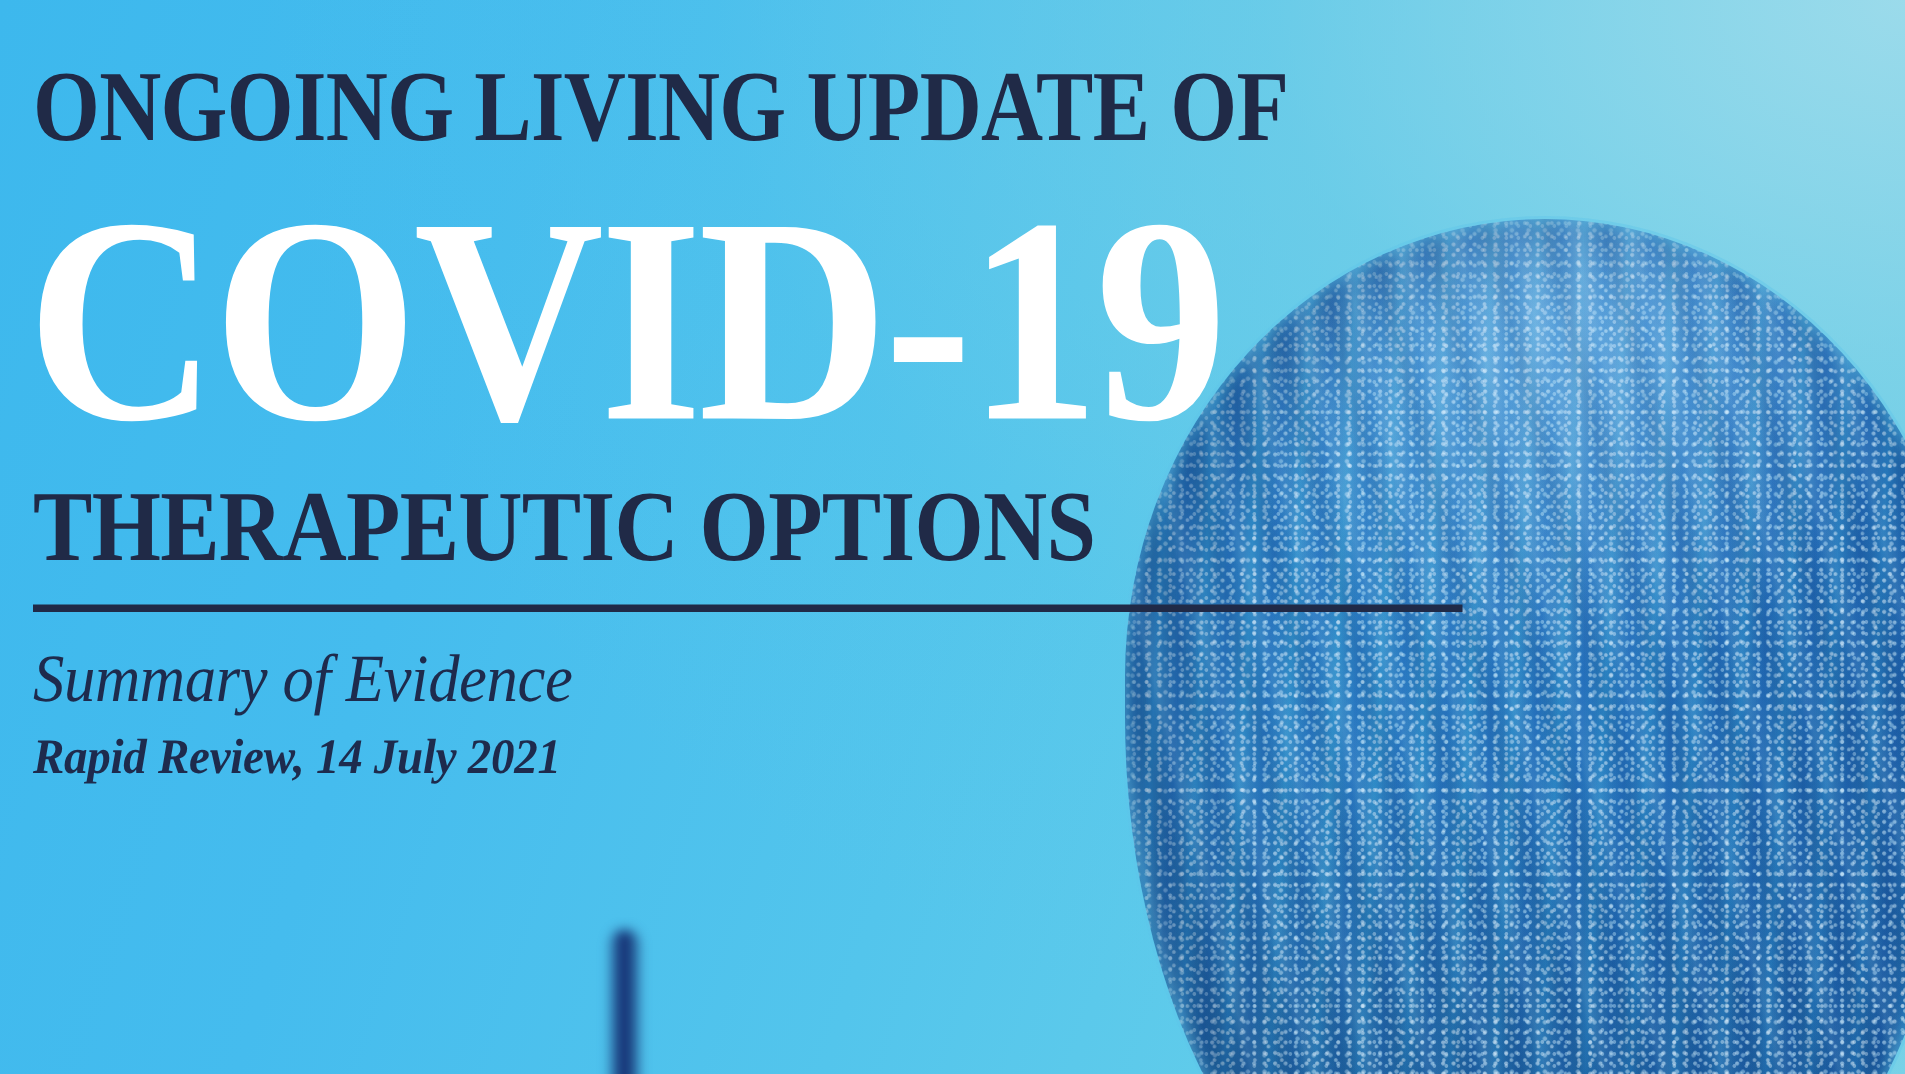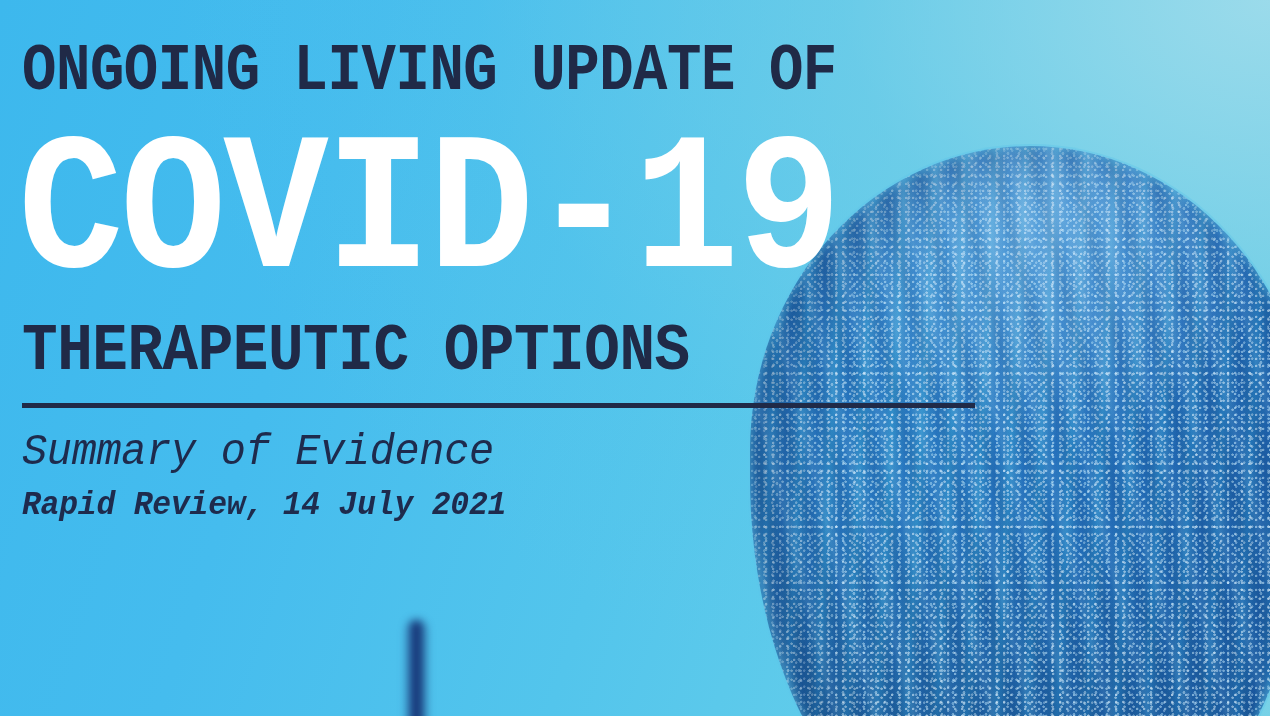--- a/index.html
+++ b/index.html
@@ -7,21 +7,21 @@
     margin: 0;
     padding: 0;
     background: #ffffff;
   }
 
   #cover {
     position: relative;
     width: 1270px;
     height: 716px;
     overflow: hidden;
-    font-family: Liberation Mono, monospace;
+    font-family: Liberation Serif, serif;
     
     background:
       radial-gradient(120% 150% at 100% 0%,
         rgba(160, 220, 235, 0.90) 0%,
         rgba(120, 207, 230, 0.55) 28%,
         rgba(95, 200, 232, 0.18) 52%,
         rgba(61, 184, 237, 0.00) 72%),
       linear-gradient(108deg,
         #3DB8ED 0%,
         #45BCEE 26%,

